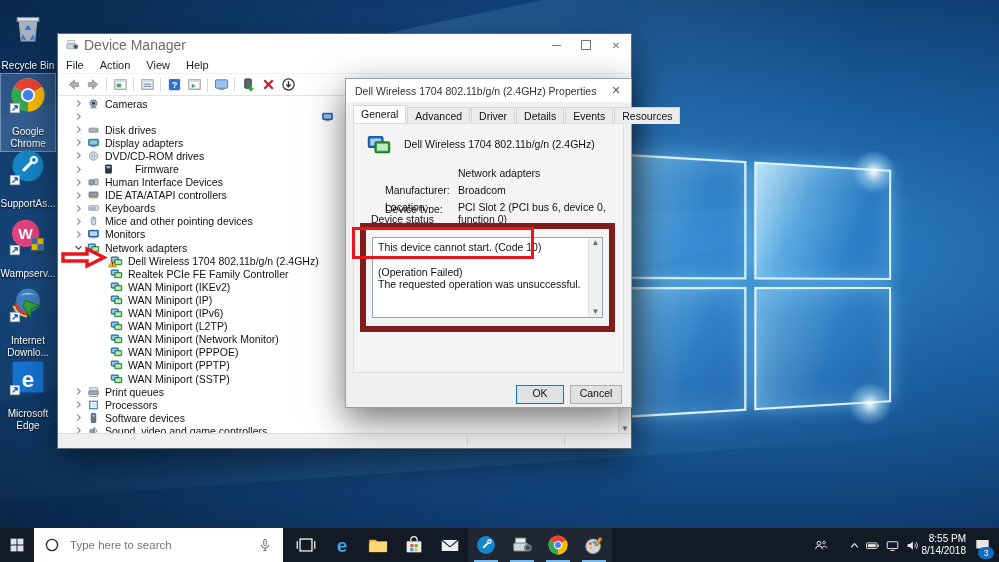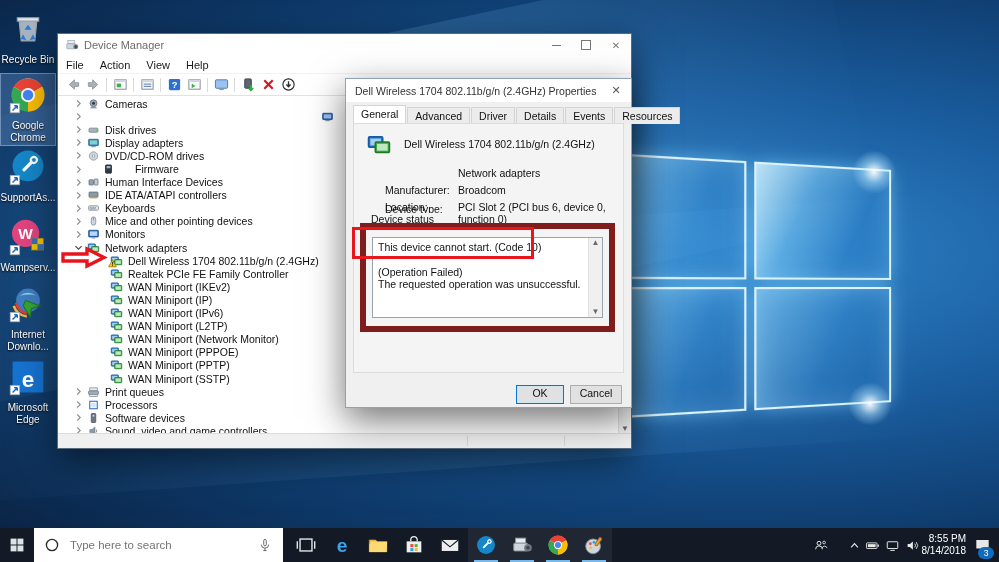--- a/index.html
+++ b/index.html
@@ -18,32 +18,32 @@
     transform:perspective(520px) rotateY(15deg);transform-origin:100% 50%;}
   .pane{border:2px solid rgba(228,248,255,.95);
     background:linear-gradient(110deg, rgba(150,215,252,.55), rgba(60,150,225,.30) 55%, rgba(30,110,190,.28));
     box-shadow:0 0 16px rgba(130,210,255,.55), inset 0 0 26px rgba(170,228,255,.28);}
   .pane.hl{background:linear-gradient(115deg, rgba(215,245,255,.85) 0%, rgba(130,205,250,.5) 35%, rgba(45,135,215,.3) 70%);}
   .glint{position:absolute;width:44px;height:44px;border-radius:50%;
     background:radial-gradient(circle, rgba(255,255,255,.95) 0%, rgba(190,235,255,.45) 35%, rgba(190,235,255,0) 70%);}
   .g1{left:852px;top:150px;} .g2{left:848px;top:382px;}
   
   .dicon{position:absolute;left:1px;width:54px;display:flex;flex-direction:column;
-    align-items:center;gap:6px;padding:2px 0;}
+    align-items:center;gap:12px;padding:2px 0;}
   .dicon.selected{background:rgba(125,170,225,.30);outline:1px solid rgba(190,215,250,.55);}
   .dic-g{width:38px;height:38px;} .dic-g svg{width:100%;height:100%;}
   .dic-l{font-size:10px;color:#fff;text-align:center;line-height:1.15;
     text-shadow:0 1px 2px rgba(0,0,0,.9);}
   
   #dm{position:absolute;left:57px;top:33px;width:573px;height:414px;background:#fff;
       border:1px solid #5a6b7c;box-shadow:0 12px 36px rgba(0,0,0,.55);}
   .dm-title{height:22px;display:flex;align-items:center;background:#fff;}
   .dm-title-ic{width:14px;height:14px;margin:0 5px 0 7px;}
   .dm-title-ic svg{width:14px;height:14px;}
-  .dm-title-tx{font-size:11px;color:#6c6c6c;flex:1;}
+  .dm-title-tx{font-size:14px;color:#6c6c6c;flex:1;}
   .winctl{display:flex;height:100%;}
   .wc{width:30px;height:100%;display:flex;align-items:center;justify-content:center;color:#777;font-size:10px;}
   .wc.min::before{content:"";width:9px;border-bottom:1px solid #777;}
   .wc.max::before{content:"";width:8px;height:8px;border:1px solid #777;}
   .wc.cls::before{content:"\2715";}
   .dm-menu{height:17px;display:flex;align-items:center;font-size:11px;color:#1b1b1b;border-bottom:1px solid #f2f2f2;}
   .dm-menu span{padding:0 8px;}
   .dm-toolbar{height:21px;display:flex;align-items:center;padding-left:5px;border-bottom:1px solid #e2e2e2;}
   .tb{width:20px;height:18px;display:flex;align-items:center;justify-content:center;}
   .tb svg{width:15px;height:15px;}

